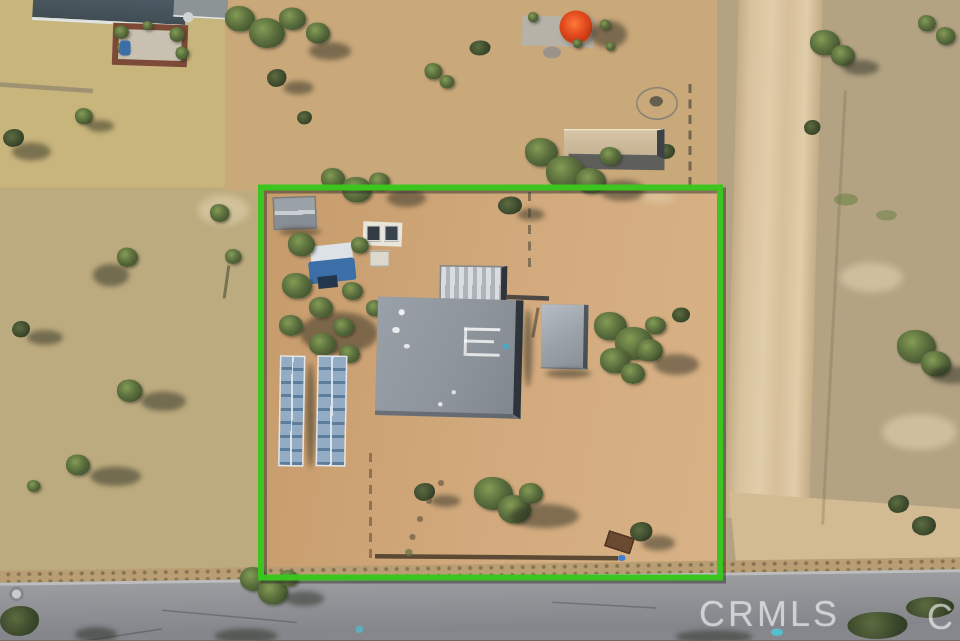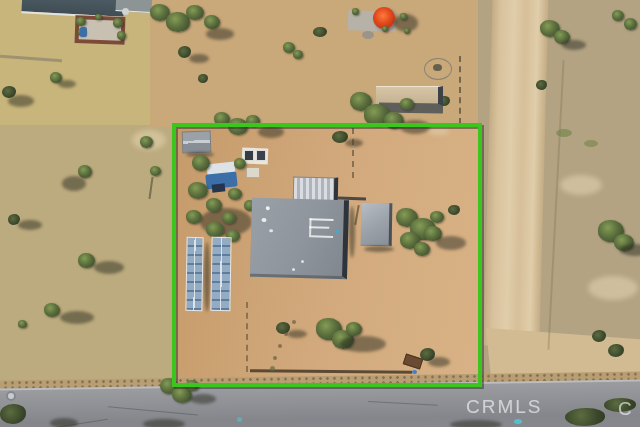--- a/index.html
+++ b/index.html
@@ -88,21 +88,21 @@
   .solar{background:
       linear-gradient(90deg,transparent 0 46%,rgba(228,234,240,.9) 46% 54%,transparent 54%),
       repeating-linear-gradient(180deg,#93abc3 0 7px,var(--solar-panel,#5d7d9c) 7px 9px);
     border:1px solid #e2e6ea;transform:rotate(1deg);}
   .wallline{background:rgba(45,48,52,.8);}
   .browntrailer{left:404px;top:356px;width:18px;height:11px;transform:rotate(18deg);background:#6b4a32;border:1px solid #503522;}
   
   .boundary{left:172px;top:123px;width:310px;height:264px;
     border:4.5px solid var(--boundary-green,#3cc51f);
     filter:drop-shadow(2.5px 2.5px 0 rgba(48,48,42,.5));}
-  .wm{color:rgba(250,250,250,.55);font-size:19px;letter-spacing:2px;font-weight:400;
+  .wm{color:rgba(250,250,250,.55);font-size:24px;letter-spacing:2px;font-weight:400;
     text-shadow:0 0 1px rgba(255,255,255,.2);white-space:nowrap;}
 </style>
 </head>
 <body>
 
 <div id="stage">
 
   <div class="zone-left tex"></div>
   <div class="zone-grass tex"></div>
   <div class="zone-yard tex2"></div>

